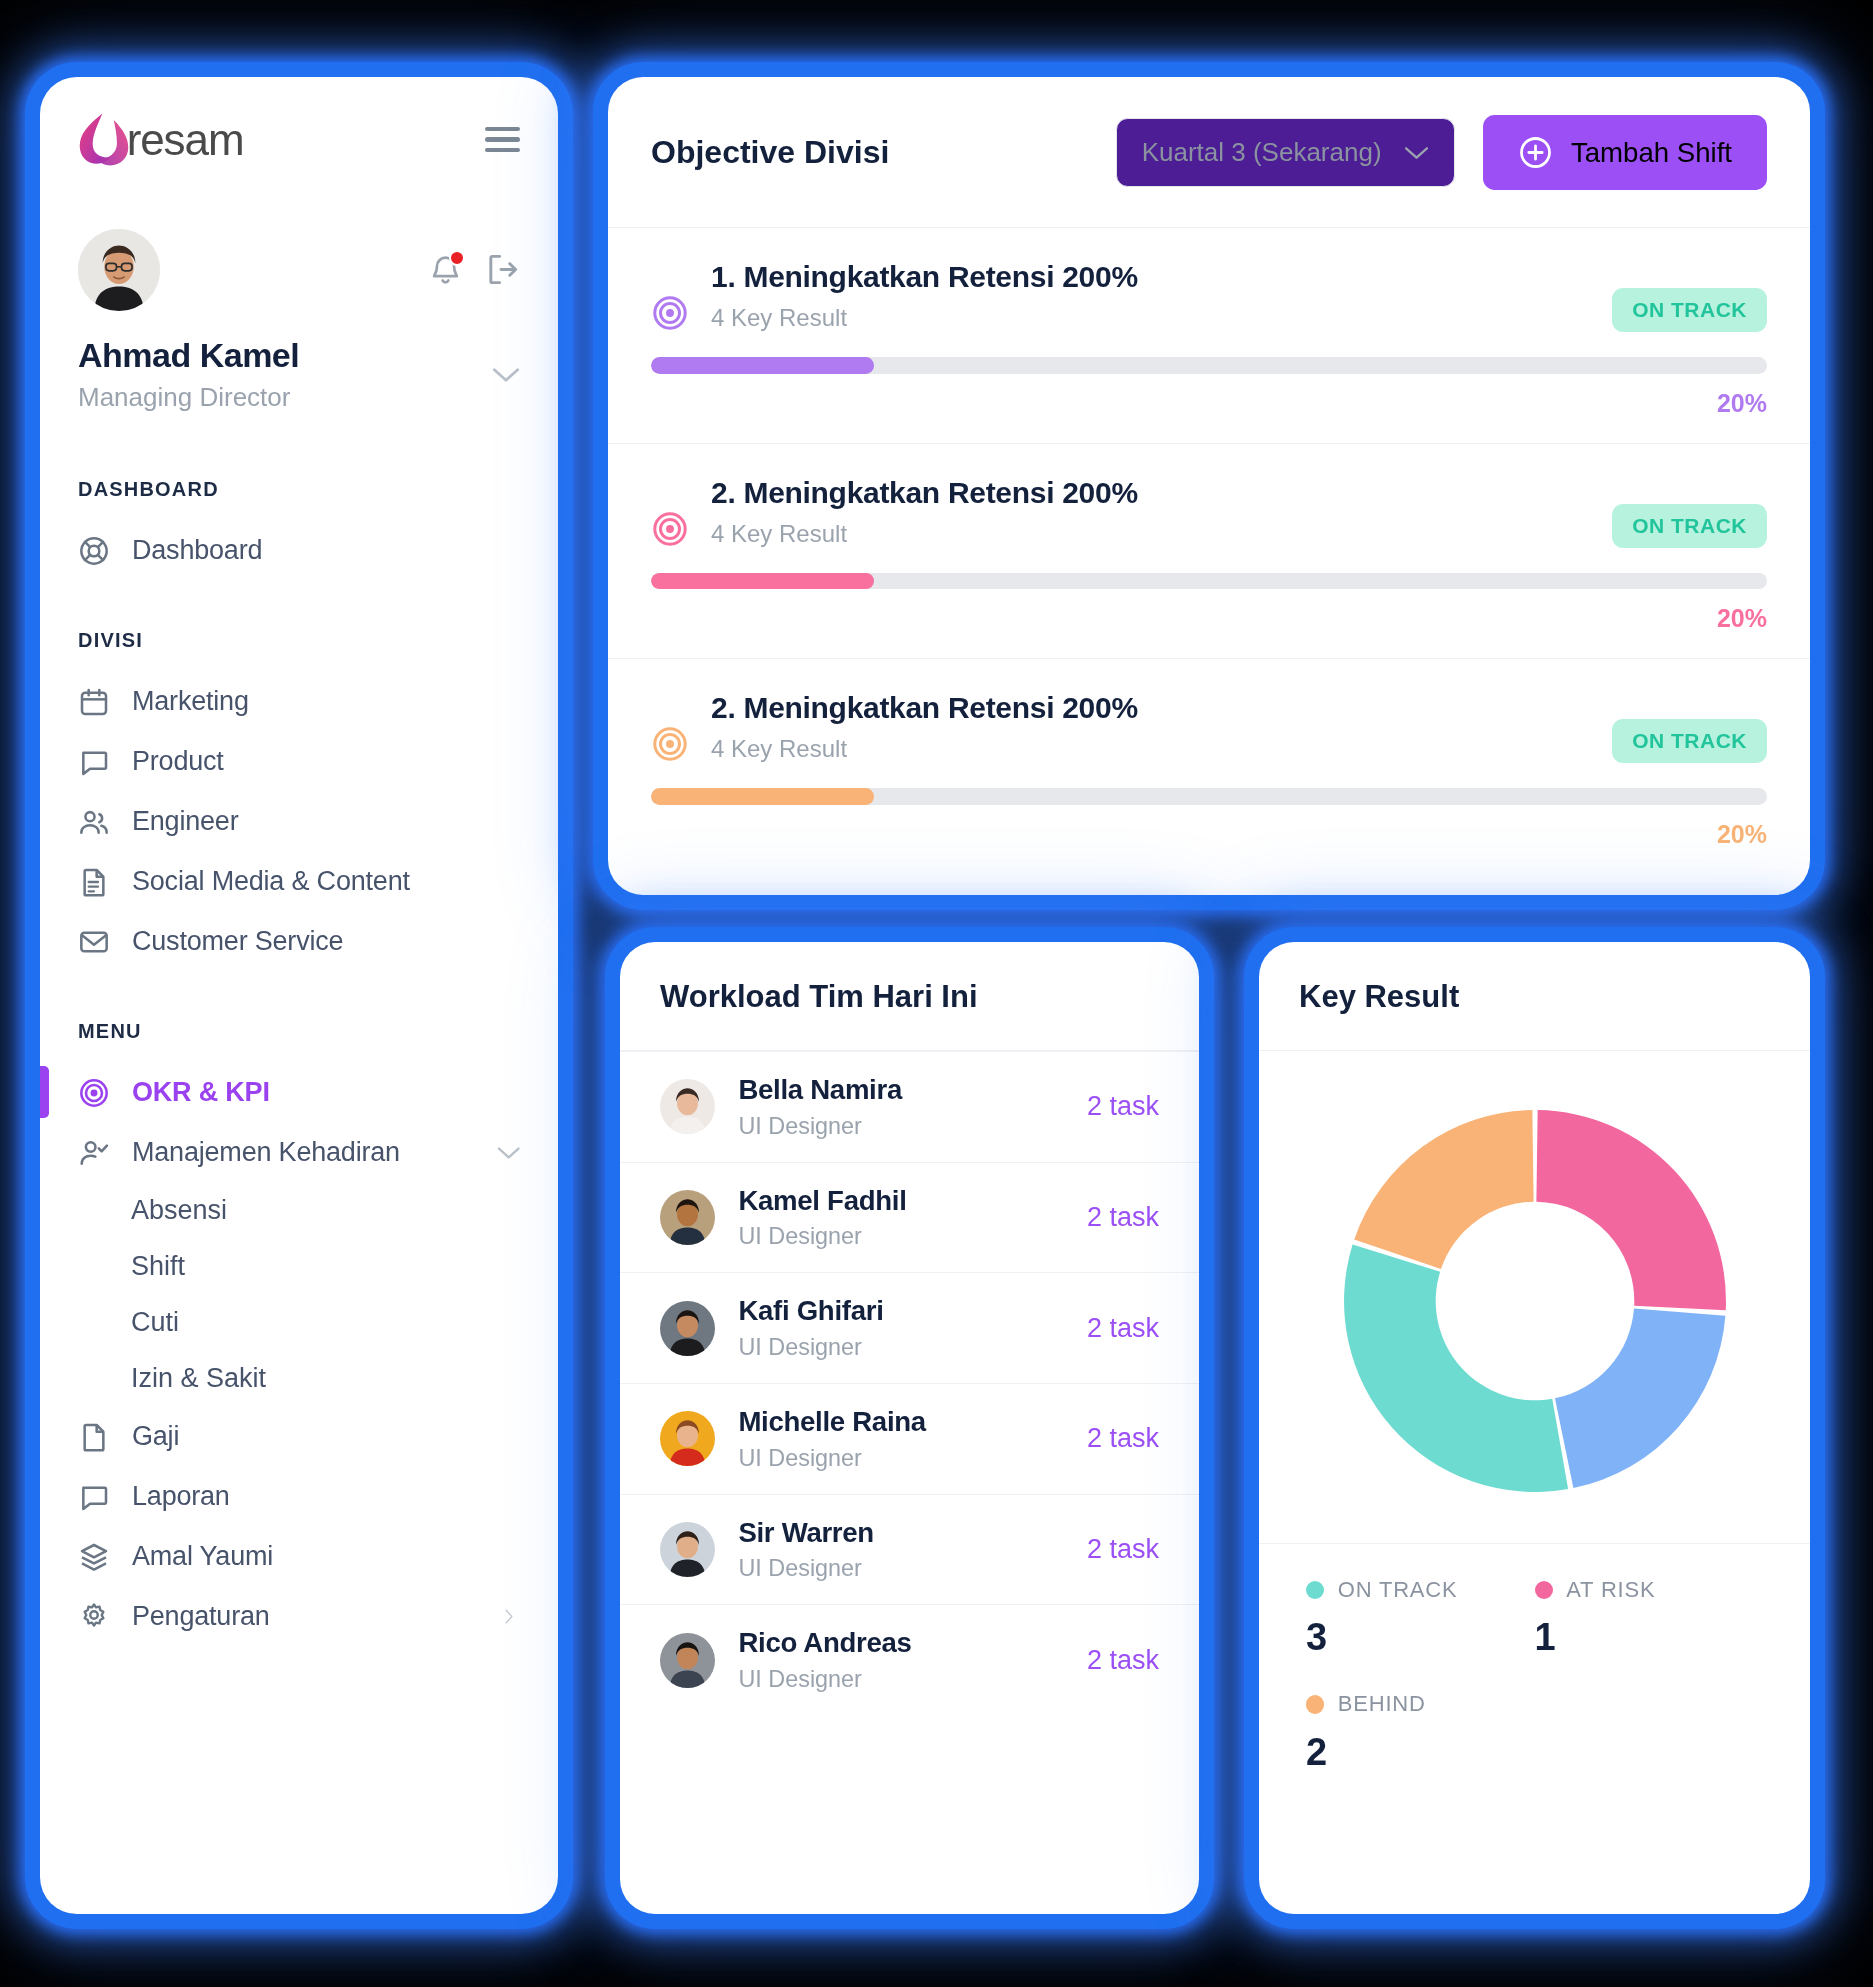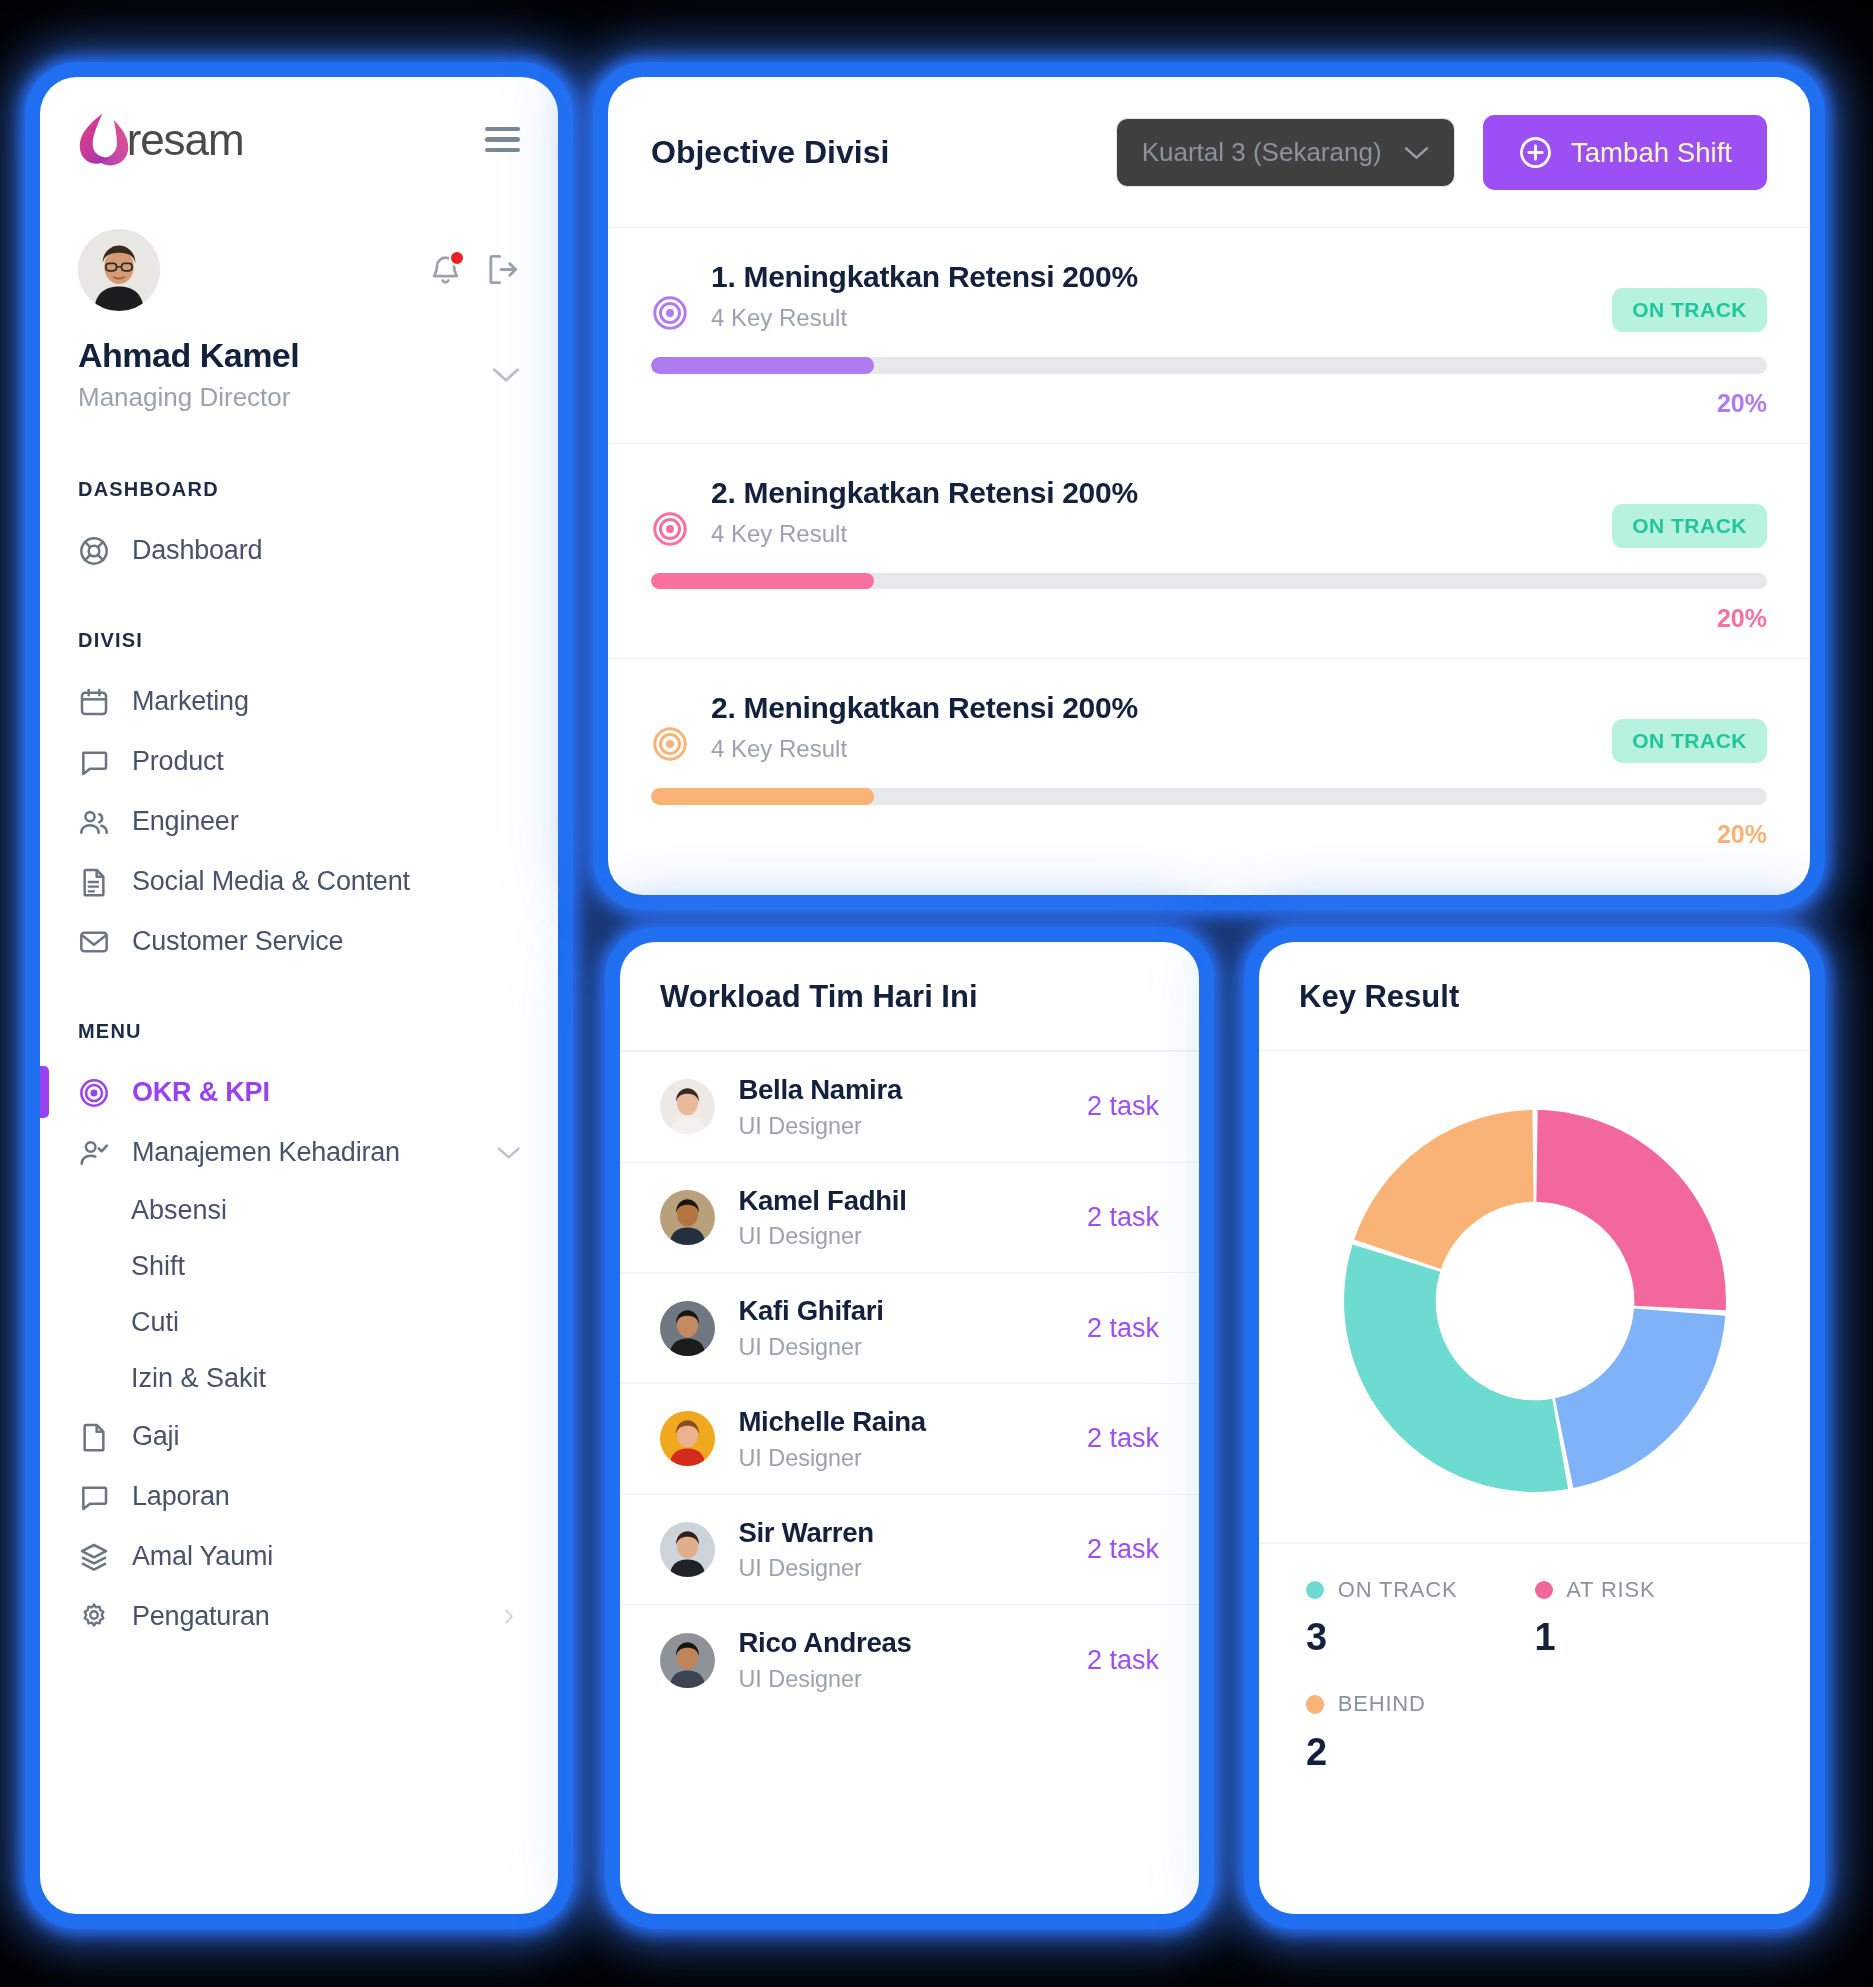--- a/index.html
+++ b/index.html
@@ -119,29 +119,29 @@
   .ob-head {
     display: flex; align-items: center; justify-content: space-between;
     padding: 38px 43px 37px 43px;
     border-bottom: 1.7px solid #eef0f3;
   }
   .ob-title { font-size: 32px; font-weight: 700; color: #14213d; }
   .ob-ctrls { display: flex; align-items: center; gap: 28px; }
   .select-box {
     display: flex; align-items: center; gap: 22px;
     border: 1.7px solid #e3e7ec; border-radius: 11.7px;
-    padding: 18.4px 25px; cursor: pointer; background: #404040;
+    padding: 18.4px 25px; cursor: pointer; background: #4c1d95;
   }
   .select-box .sel-val { font-size: 26px; color: #8a939f; }
   .btn-primary {
     display: flex; align-items: center; gap: 18.4px;
     background: #9b4ff5; border: none; border-radius: 11.7px;
     padding: 20px 35px; cursor: pointer;
   }
-  .btn-primary .btn-label { font-size: 27.6px; color: #fef9c3; font-weight: 500; }
+  .btn-primary .btn-label { font-size: 27.6px; color: #000000; font-weight: 500; }
 
   .ob-row { padding: 32px 43px 25px 43px; border-bottom: 1.7px solid #eef0f3; }
   .ob-row:last-child { border-bottom: none; }
   .ob-row-top { display: flex; align-items: flex-end; gap: 22px; }
   .target-ico { width: 38px; height: 38px; flex-shrink: 0; margin-top: 3.3px; }
   .ob-texts { flex: 1; }
   .ob-name { font-size: 30px; font-weight: 700; color: #14213d; letter-spacing: -0.3px; }
   .ob-sub { font-size: 24px; color: #9aa3ad; margin-top: 10px; }
   .pill {
     background: #b7f2df; color: #22c59b;

